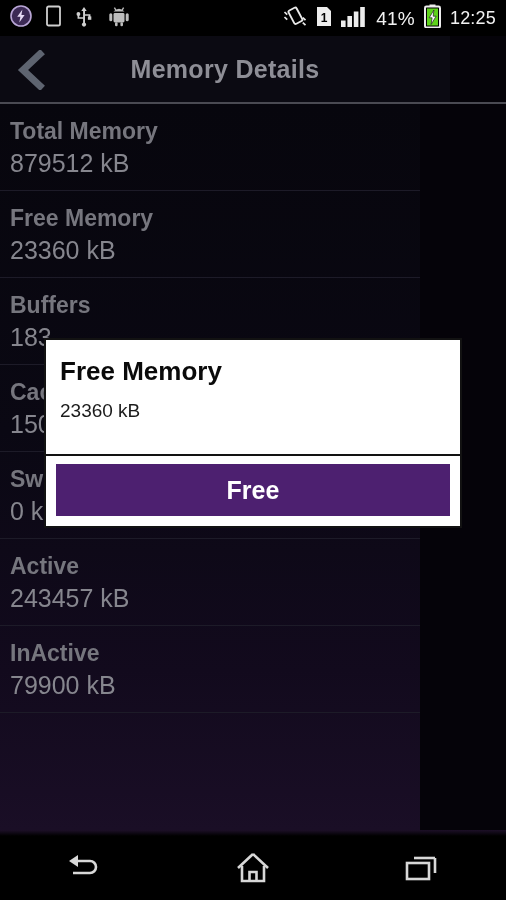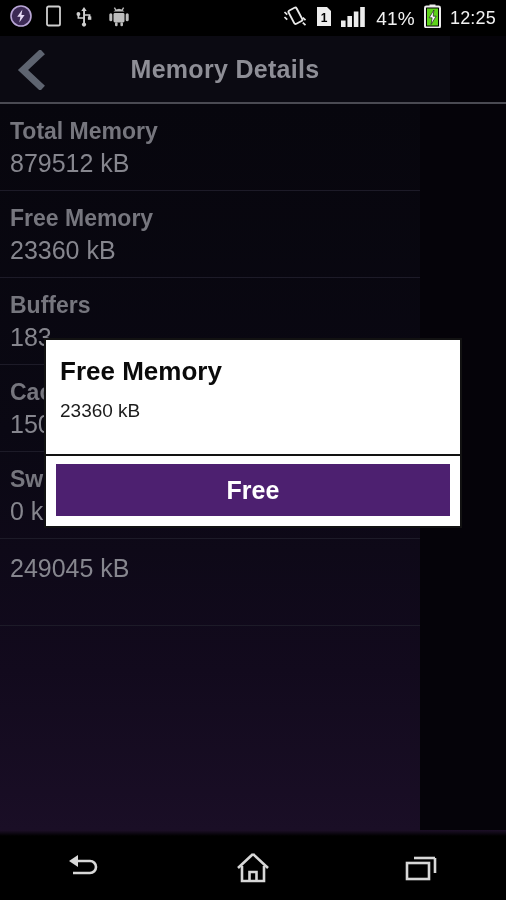--- a/index.html
+++ b/index.html
@@ -236,23 +236,28 @@
       <div class="row-label">Cached</div>
       <div class="row-value">150</div>
     </div>
 
     <div class="row">
       <div class="row-label">Swap</div>
       <div class="row-value">0 kB</div>
     </div>
 
     <div class="row">
-      <div class="row-value">249045 kB</div>
-    </div>
-
+      <div class="row-label">Active</div>
+      <div class="row-value">243457 kB</div>
+    </div>
+
+    <div class="row">
+      <div class="row-label">InActive</div>
+      <div class="row-value">79900 kB</div>
+    </div>
   </div>
 
   <div id="dialog">
     <div id="dialog-body">
       <div id="dialog-title">Free Memory</div>
       <div id="dialog-message">23360 kB</div>
     </div>
     <div id="dialog-buttons">
       <button class="dlg-btn" id="btn-share" style="background: rgb(77, 32, 112);">Free</button>
     </div>

